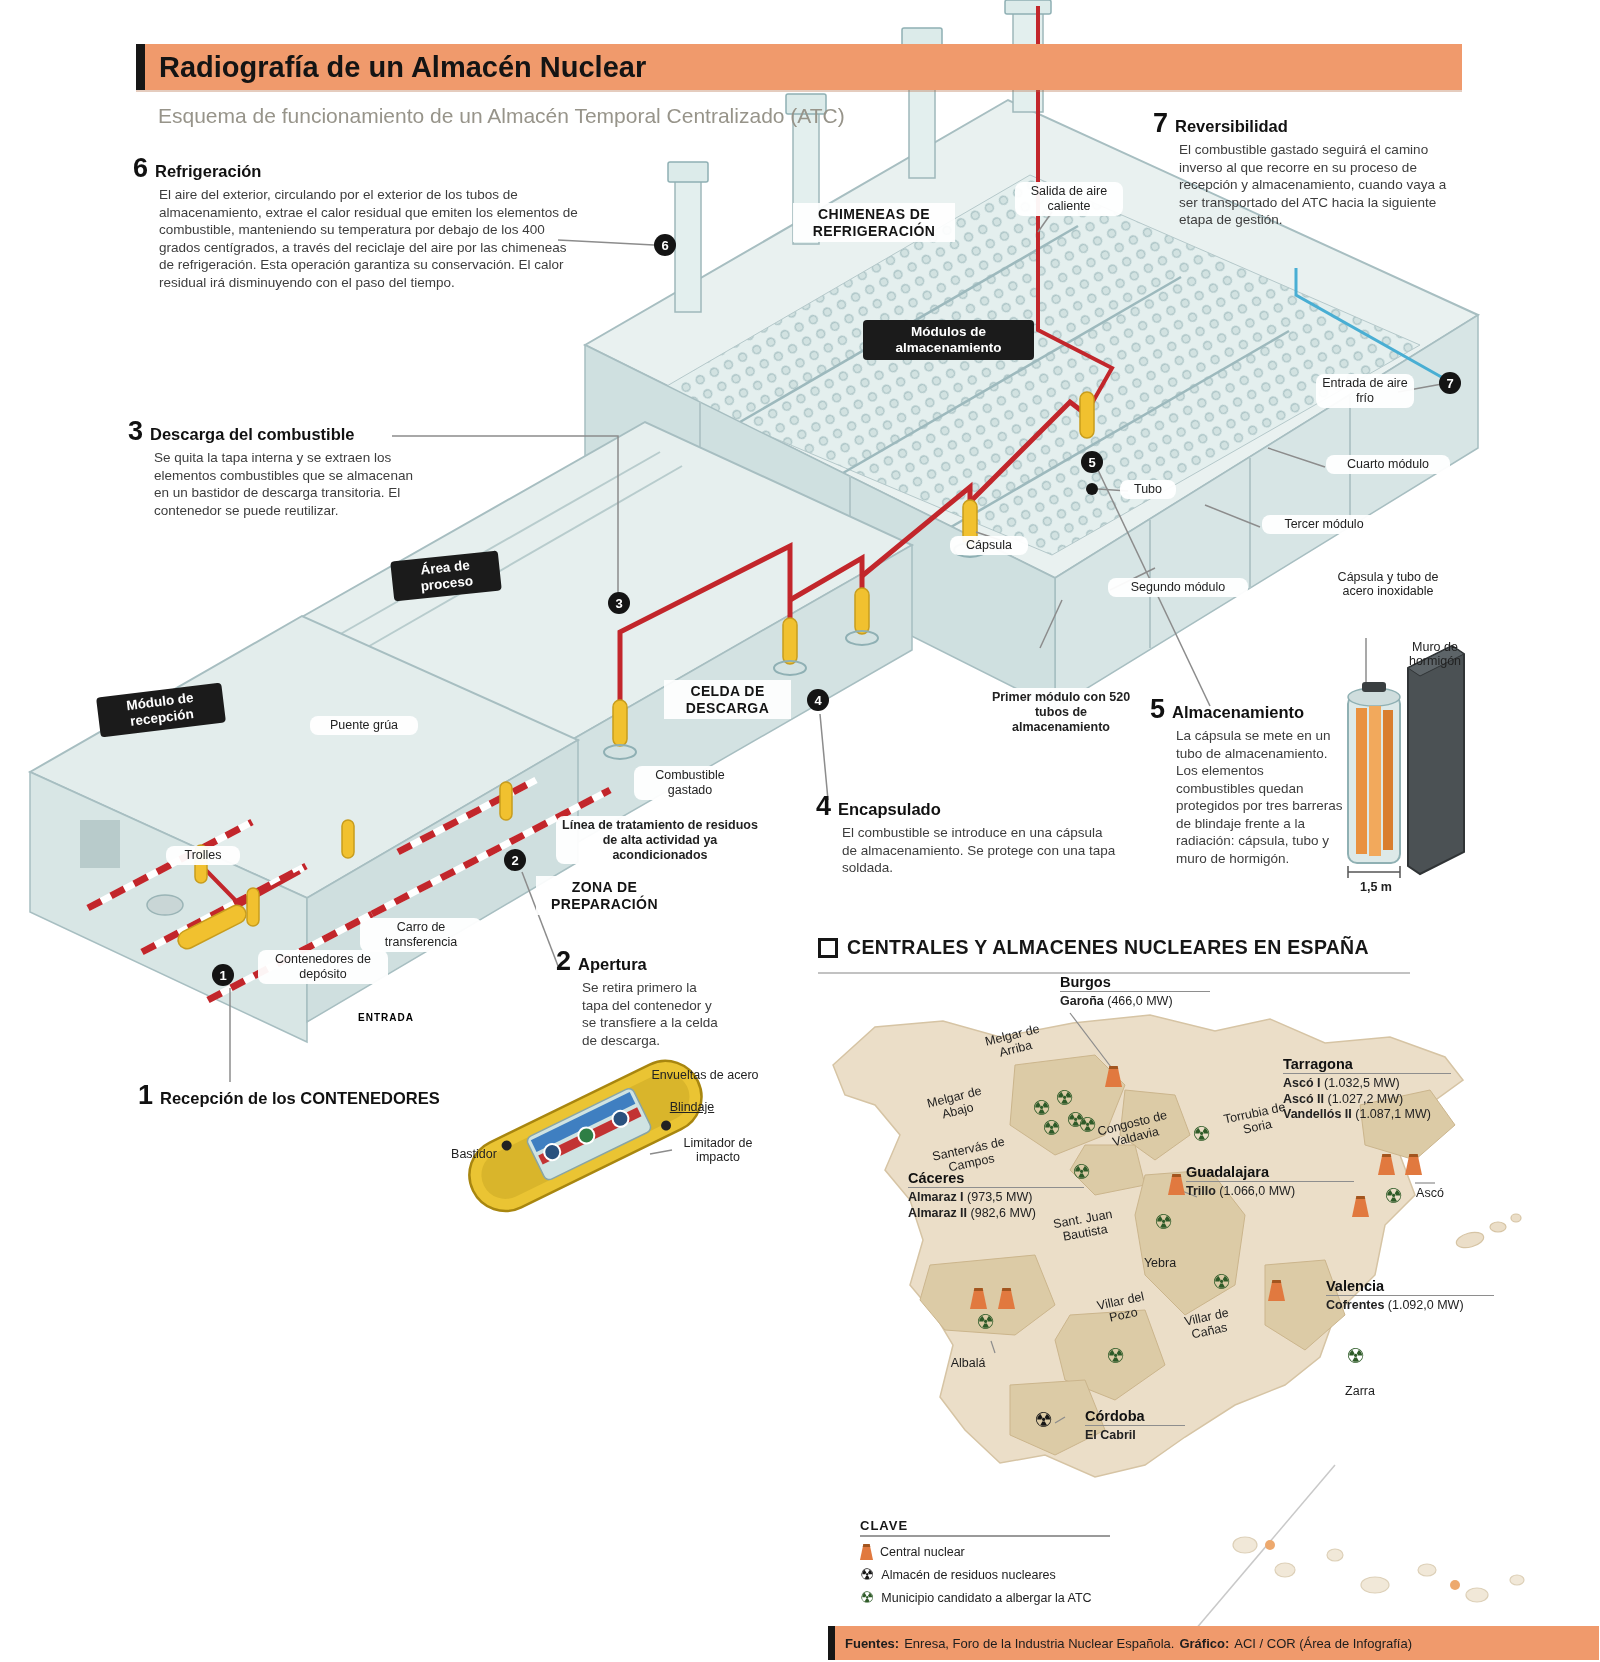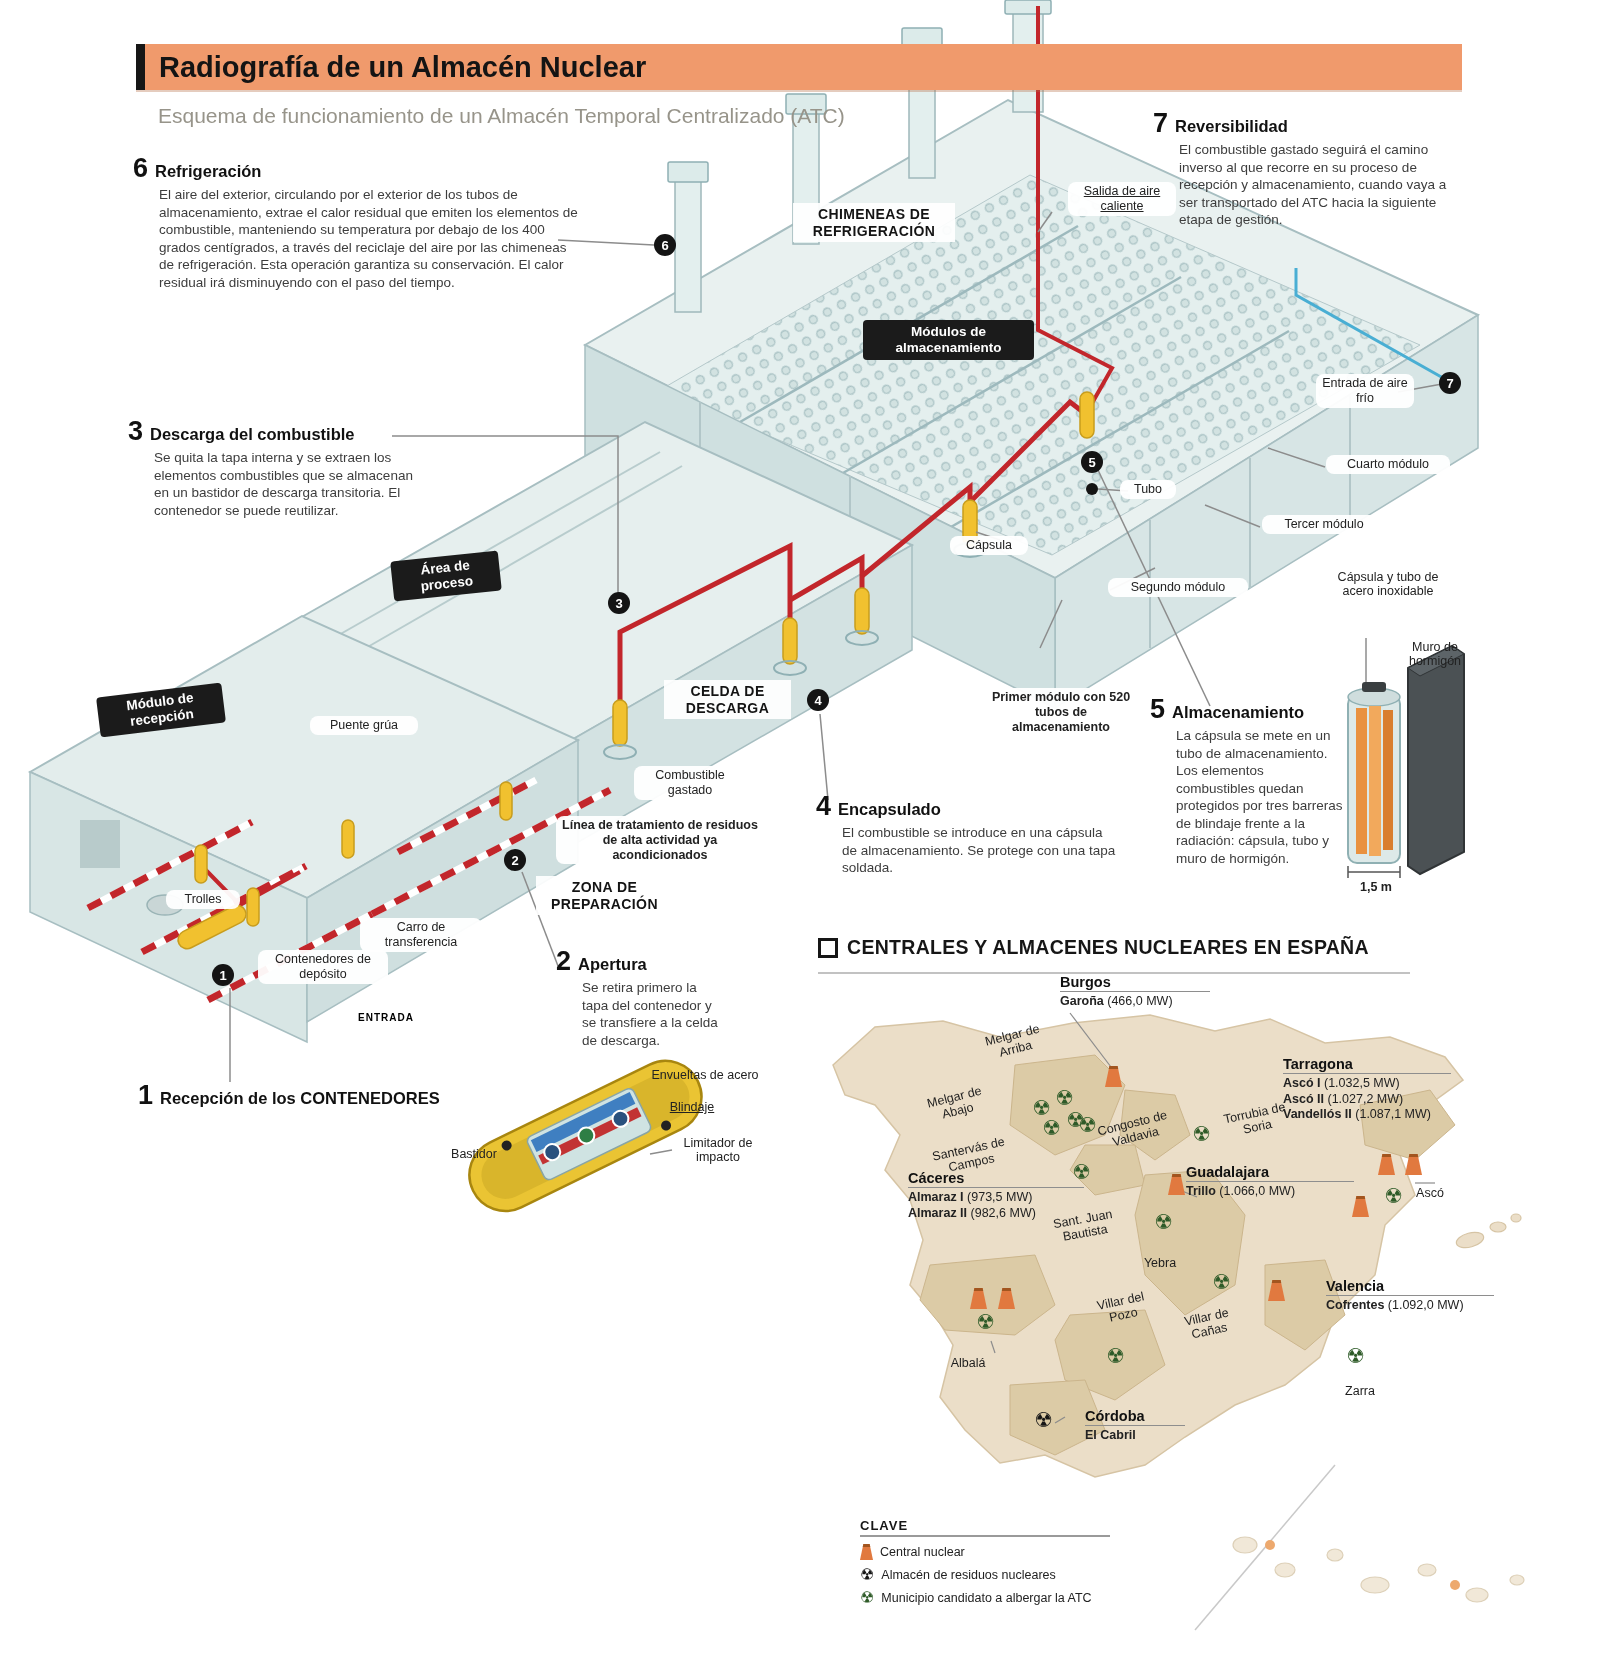--- a/index.html
+++ b/index.html
@@ -309,30 +309,30 @@
   </div>
 
   <div class="ov badge-light" style="left:793px;top:203px;width:150px;">CHIMENEAS DE REFRIGERACIÓN</div>
   <div class="ov badge-dark" style="left:863px;top:320px;width:155px;">Módulos de almacenamiento</div>
   <div class="ov badge-dark" style="left:392px;top:556px;width:92px;transform:rotate(-6deg);">Área de proceso</div>
   <div class="ov badge-dark" style="left:98px;top:690px;width:110px;transform:rotate(-7deg);">Módulo de recepción</div>
   <div class="ov badge-light" style="left:664px;top:680px;width:115px;">CELDA DE DESCARGA</div>
   <div class="ov badge-light" style="left:536px;top:876px;width:125px;">ZONA DE PREPARACIÓN</div>
   <div class="ov caps" style="left:358px;top:1012px;">ENTRADA</div>
 
-  <div class="ov pill" style="left:1068px;top:182px;width:96px;text-decoration:underline;">Salida de aire caliente</div>
+  <div class="ov pill" style="left:1015px;top:182px;width:96px;">Salida de aire caliente</div>
   <div class="ov pill" style="left:1316px;top:374px;width:86px;">Entrada de aire frío</div>
   <div class="ov pill" style="left:1326px;top:455px;width:112px;">Cuarto módulo</div>
   <div class="ov pill" style="left:1262px;top:515px;width:112px;">Tercer módulo</div>
   <div class="ov pill" style="left:1108px;top:578px;width:128px;">Segundo módulo</div>
   <div class="ov pill bld" style="left:985px;top:648px;width:140px;margin-top:40px;">Primer módulo con 520 tubos de almacenamiento</div>
   <div class="ov pill" style="left:1120px;top:480px;width:44px;">Tubo</div>
   <div class="ov pill" style="left:950px;top:536px;width:66px;">Cápsula</div>
   <div class="ov pill" style="left:310px;top:716px;width:96px;">Puente grúa</div>
-  <div class="ov pill" style="left:166px;top:846px;width:62px;margin-top:44px;">Trolles</div>
+  <div class="ov pill" style="left:166px;top:846px;width:62px;">Trolles</div>
   <div class="ov pill" style="left:360px;top:918px;width:110px;">Carro de transferencia</div>
   <div class="ov pill" style="left:258px;top:950px;width:118px;">Contenedores de depósito</div>
   <div class="ov pill" style="left:634px;top:766px;width:100px;">Combustible gastado</div>
   <div class="ov pill bld" style="left:556px;top:816px;width:196px;">Línea de tratamiento de residuos de alta actividad ya acondicionados</div>
 
   <div class="ov plain" style="left:1330px;top:570px;width:116px;">Cápsula y tubo de acero inoxidable</div>
   <div class="ov plain" style="left:1396px;top:640px;width:78px;">Muro de hormigón</div>
   <div class="ov plain" style="left:1352px;top:880px;width:48px;font-weight:bold;">1,5 m</div>
   <div class="ov plain" style="left:640px;top:1068px;width:130px;">Envueltas de acero</div>
   <div class="ov plain" style="left:652px;top:1100px;width:80px;text-decoration:underline;">Blindaje</div>
@@ -435,14 +435,20 @@
     <div class="leg-row">
       <span class="tref black">☢</span>
       <span>Almacén de residuos nucleares</span>
     </div>
     <div class="leg-row">
       <span class="tref green">☢</span>
       <span>Municipio candidato a albergar la ATC</span>
     </div>
   </div>
 
+  <div class="ov footer" style="left:828px;top:1626px;width:744px;height:34px;">
+    <b>Fuentes:</b>
+    <span>Enresa, Foro de la Industria Nuclear Española.</span>
+    <b>Gráfico:</b>
+    <span>ACI / COR (Área de Infografía)</span>
+  </div>
 
 </div>
 
 </body></html>

